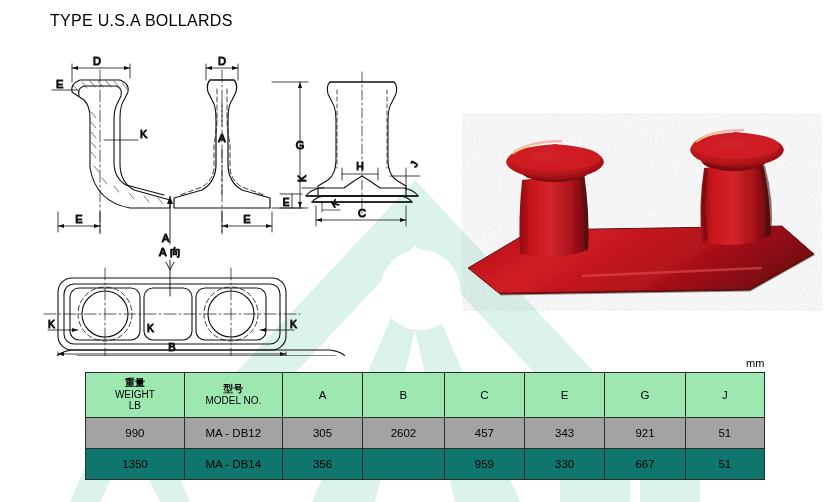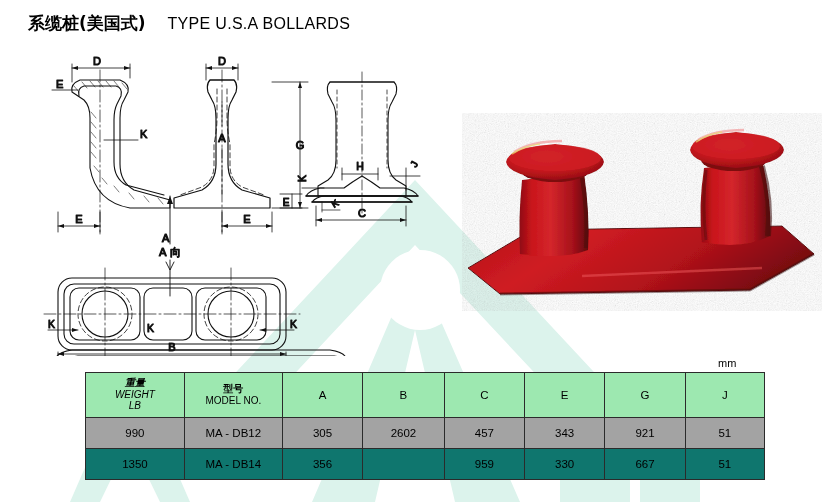--- a/index.html
+++ b/index.html
@@ -21,56 +21,55 @@
     font-family:"DejaVu Sans","Liberation Sans",sans-serif;}
   .title-en{font-size:16px;font-weight:normal;color:#000;margin-left:22px;letter-spacing:.3px;}
 
   
   .drawing{position:absolute;left:34px;top:56px;width:430px;height:300px;z-index:3;}
 
   
   .photo{position:absolute;left:462px;top:108px;width:360px;height:205px;z-index:3;}
 
   
-  .unit-label{position:absolute;left:718px;top:357px;font-size:11px;color:#000;z-index:5;}
+  .unit-label{position:absolute;left:746px;top:357px;font-size:11px;color:#000;z-index:5;}
   .spec-table{position:absolute;left:85px;top:372px;width:680px;border-collapse:collapse;z-index:5;}
   .spec-table td,.spec-table th{
     border:1.4px solid #2b2b2b;text-align:center;vertical-align:middle;
     font-size:11.5px;color:#000;font-weight:normal;padding:0;
   }
   .spec-table thead th{background:#9de8b0;height:44px;}
   .spec-table tbody tr.r-odd td{background:#a3a3a3;height:30px;}
   .spec-table tbody tr.r-even td{background:#0f766e;height:30px;}
   .hdr-cn{display:block;font-size:10px;font-weight:bold;line-height:1.05;
      font-family:"DejaVu Sans","Liberation Sans",sans-serif;}
   .hdr-en{display:block;font-size:10px;line-height:1.15;}
   .hdr-en2{display:block;font-size:10px;line-height:1.15;}
   .hdr-letter{font-size:12.5px;}
-  .c-weight{width:110px;font-style:italic;}
+  .c-weight{width:110px;}
   .c-model{width:110px;margin-top:24px;}
   .c-dim{width:92px;}
 </style>
 </head>
 <body>
 
 <div class="page">
 
   <svg class="watermark" viewBox="0 0 830 502" xmlns="http://www.w3.org/2000/svg">
     <g fill="#dcf3ec">
       <polygon points="415,180 620,400 560,400 415,245 270,400 210,400"></polygon>
       <polygon points="415,262 520,502 455,502 415,330 375,502 312,502"></polygon>
       <path d="M420,330 a40,40 0 1,1 0.1,0 z" fill="#ffffff"></path>
       <polygon points="150,410 190,502 160,502 130,440 100,502 70,502 110,410"></polygon>
       <rect x="560" y="430" width="70" height="72"></rect>
       <rect x="640" y="455" width="60" height="47"></rect>
     </g>
   </svg>
 
   <div class="title-bar">
-    <span class="title-cn">系缆桩(美国式)</span>
     <span class="title-en">TYPE U.S.A BOLLARDS</span>
   </div>
 
   <svg class="drawing" viewBox="0 0 430 300" xmlns="http://www.w3.org/2000/svg">
     <g stroke="#111" fill="none" stroke-width="1.1" stroke-linejoin="round" stroke-linecap="round">
 
       <g>
         <path d="M28,124 L28,118 Q30,112 44,110 L300,110 Q314,112 316,118 L316,124 Z" transform="translate(0,190) scale(1,1)"></path>
       </g>
 

